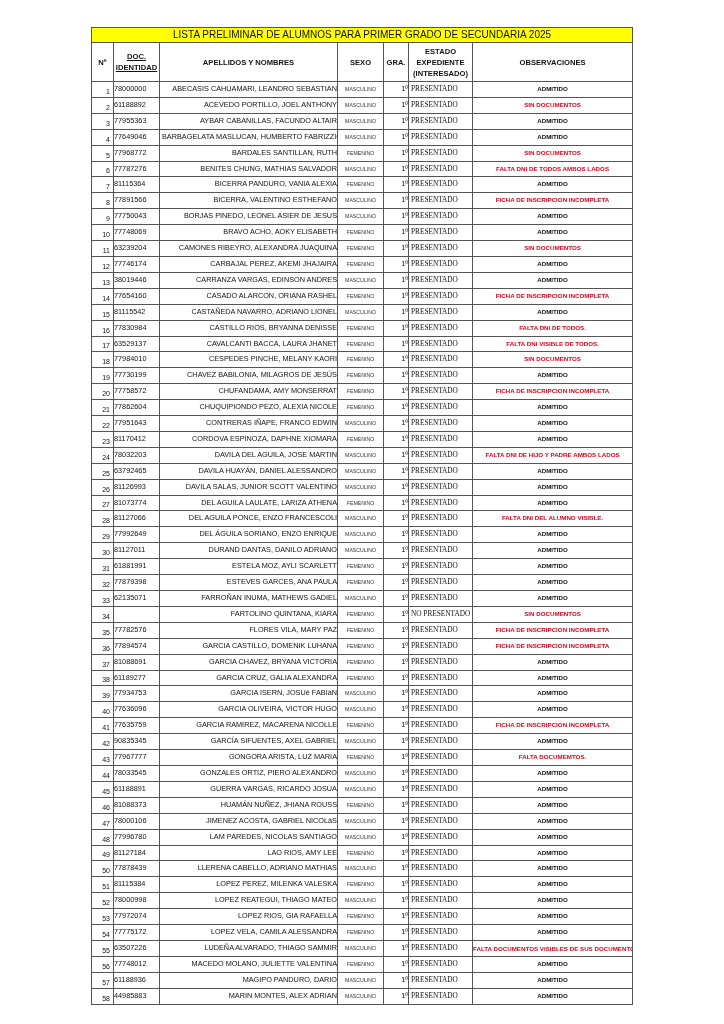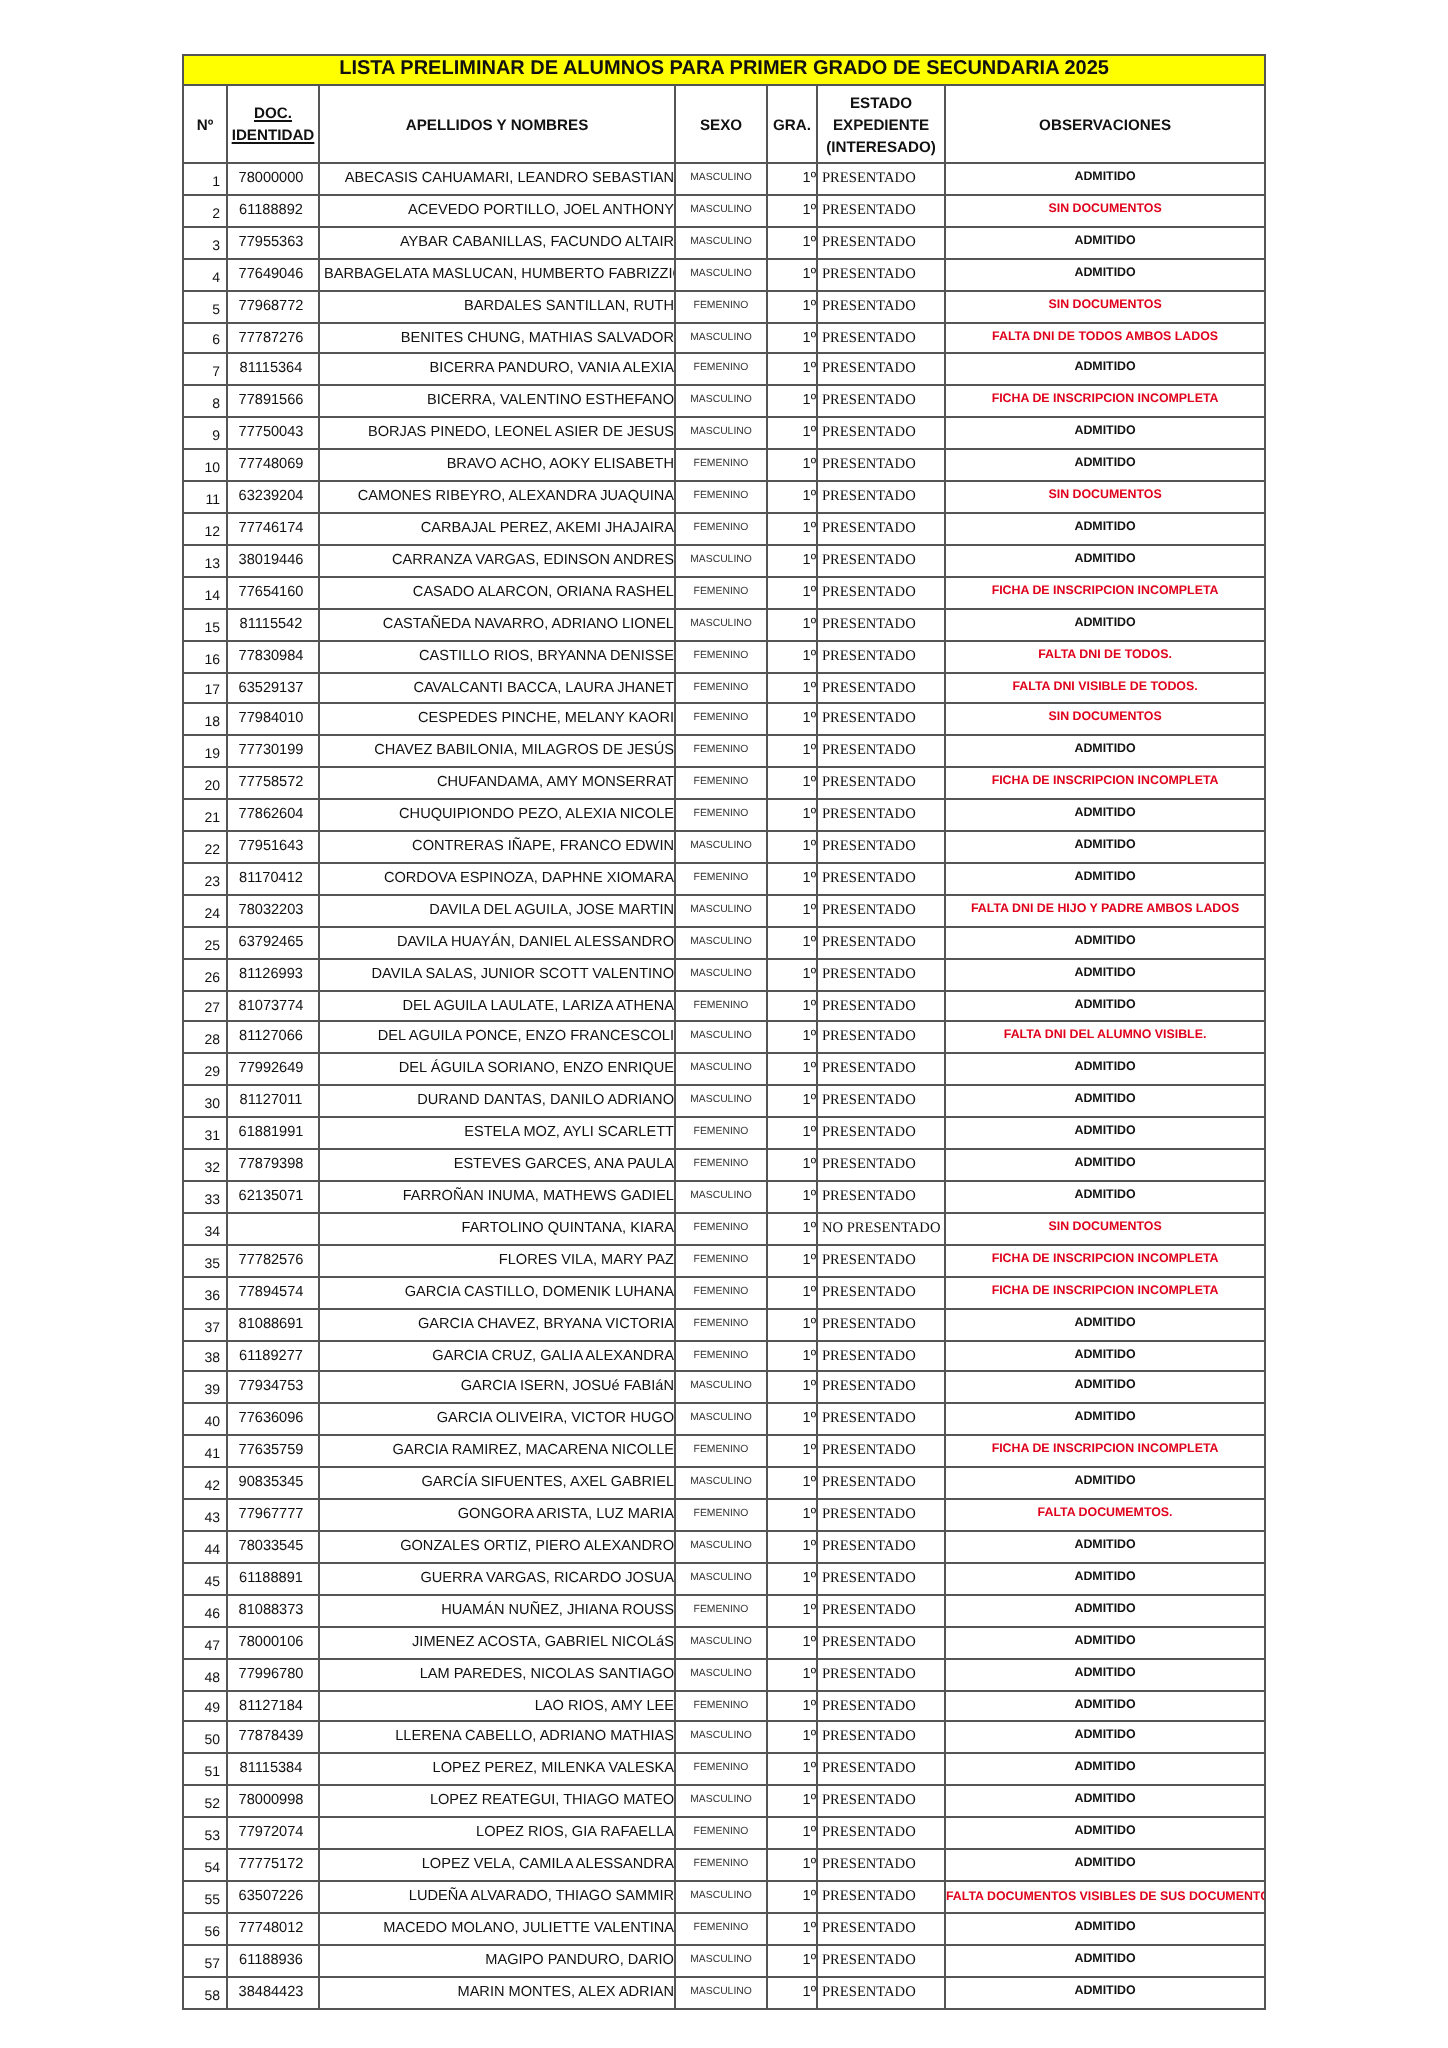--- a/index.html
+++ b/index.html
@@ -1,23 +1,23 @@
 <!DOCTYPE html>
 <html><head>
 <meta charset="utf-8">
 <style>
   html, body { margin:0; padding:0; background:#ffffff; }
   body { width:724px; height:1024px; position:relative; overflow:hidden; font-family:"Liberation Sans", sans-serif; color:#111; }
   #sheet { position:absolute; left:91px; top:27px; width:541px; border-collapse:collapse; table-layout:fixed; }
   #sheet td, #sheet th { border:1px solid #555; padding:0; overflow:hidden; white-space:nowrap; }
-  .title-row td { background:#ffff00; height:14px; font-weight:bold; font-size:10px; text-align:center; line-height:14px; }
+  .title-row td { background:#ffff00; height:14px; font-weight:normal; font-size:10px; text-align:center; line-height:14px; }
   .head-row th { height:38px; font-size:7.6px; font-weight:bold; text-align:center; line-height:11px; background:#fff; }
   .data-row td { height:14.9px; font-size:7.3px; line-height:14.9px; }
   .c-num { text-align:right; padding-right:3px !important; font-size:7px !important; vertical-align:bottom; line-height:11px !important; }
-  .c-doc { text-align:center; padding-right:2px !important; }
+  .c-doc { text-align:left; padding-right:2px !important; }
   .c-name { text-align:right; padding-left:2px !important; }
   .c-sex { text-align:center; font-size:5.2px !important; color:#333; }
   .c-gra { text-align:right; }
   .c-est { text-align:left; padding-left:2px !important;font-family:Liberation Serif, serif; }
   .c-obs { text-align:center; font-weight:bold; font-size:6.2px !important; }
   .c-obs.ok { color:#111; }
   .c-obs.bad { color:#e0001b; }
   .c-obs.wrap { white-space:normal; line-height:7.5px !important; }
 </style>
 </head>
@@ -560,21 +560,21 @@
         <td class="c-num">57</td>
         <td class="c-doc">61188936</td>
         <td class="c-name">MAGIPO PANDURO, DARIO</td>
         <td class="c-sex">MASCULINO</td>
         <td class="c-gra">1º</td>
         <td class="c-est">PRESENTADO</td>
         <td class="c-obs ok">ADMITIDO</td>
       </tr>
       <tr class="data-row">
         <td class="c-num">58</td>
-        <td class="c-doc">38484423</td>
+        <td class="c-doc">44985883</td>
         <td class="c-name">MARIN MONTES, ALEX ADRIAN</td>
         <td class="c-sex">MASCULINO</td>
         <td class="c-gra">1º</td>
         <td class="c-est">PRESENTADO</td>
         <td class="c-obs ok">ADMITIDO</td>
       </tr>
     </tbody>
 </table>
 
 </body></html>

